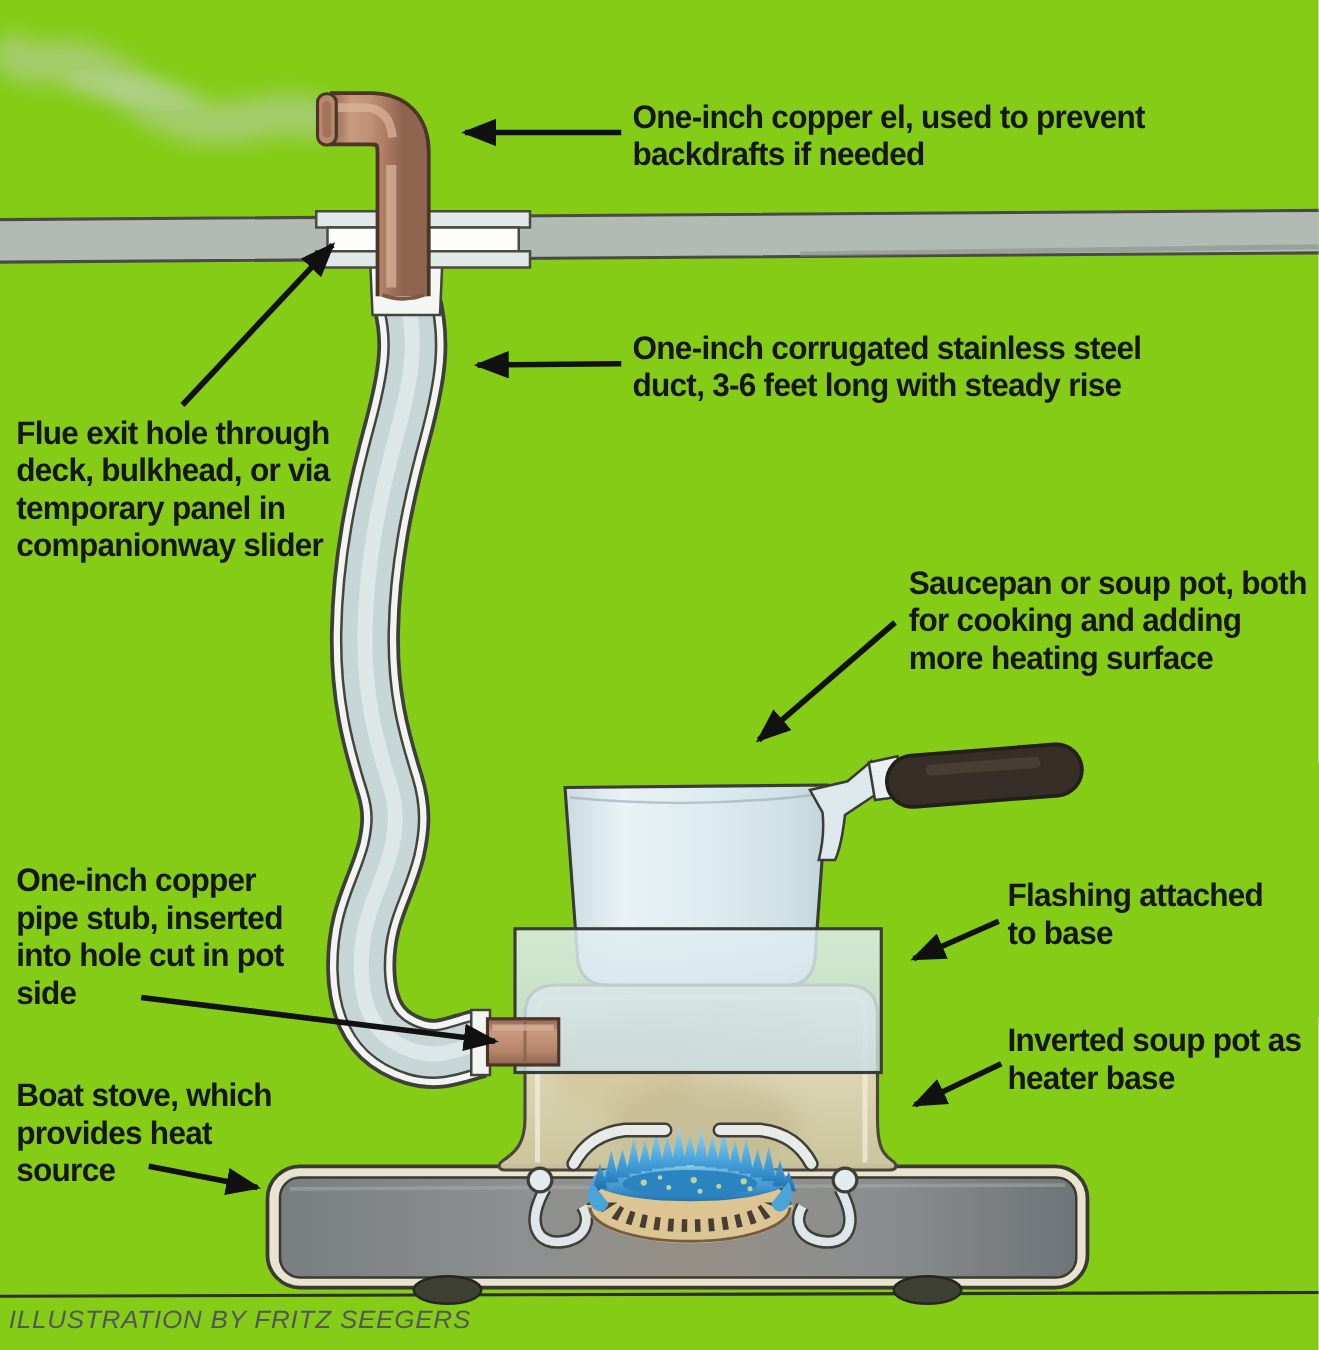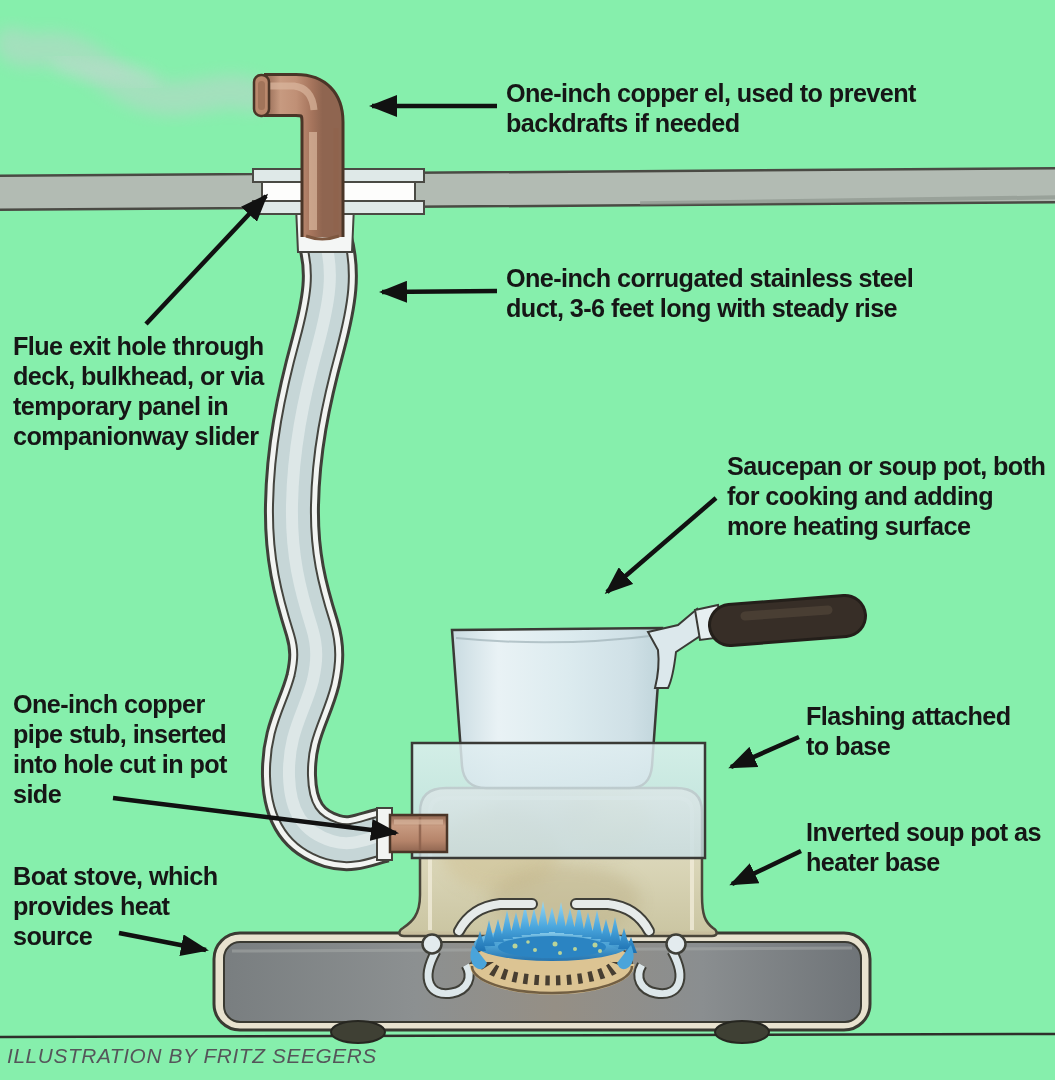--- a/index.html
+++ b/index.html
@@ -1,16 +1,16 @@
 <!DOCTYPE html>
 <html><head>
 <meta charset="utf-8">
 <style>
   html,body{margin:0;padding:0;background:#ffffff;}
-  #stage{position:relative;width:1055px;height:1080px;background:#86efac;overflow:hidden;
+  #stage{position:relative;width:1055px;height:1080px;background:#84cc16;overflow:hidden;
          font-family:"Liberation Sans",sans-serif;}
   #art{position:absolute;left:0;top:0;width:1055px;height:1080px;}
   .lbl{position:absolute;font-weight:bold;font-size:26px;line-height:30px;
        letter-spacing:-0.6px;color:#161616;transform:scaleX(0.97);
        transform-origin:left top;white-space:nowrap;}
   .lbl span{display:block;}
   .credit{position:absolute;font-style:italic;font-size:20px;color:#55555a;
           letter-spacing:0.6px;transform:scaleX(1.04);transform-origin:left top;
           white-space:nowrap;}
 </style>

